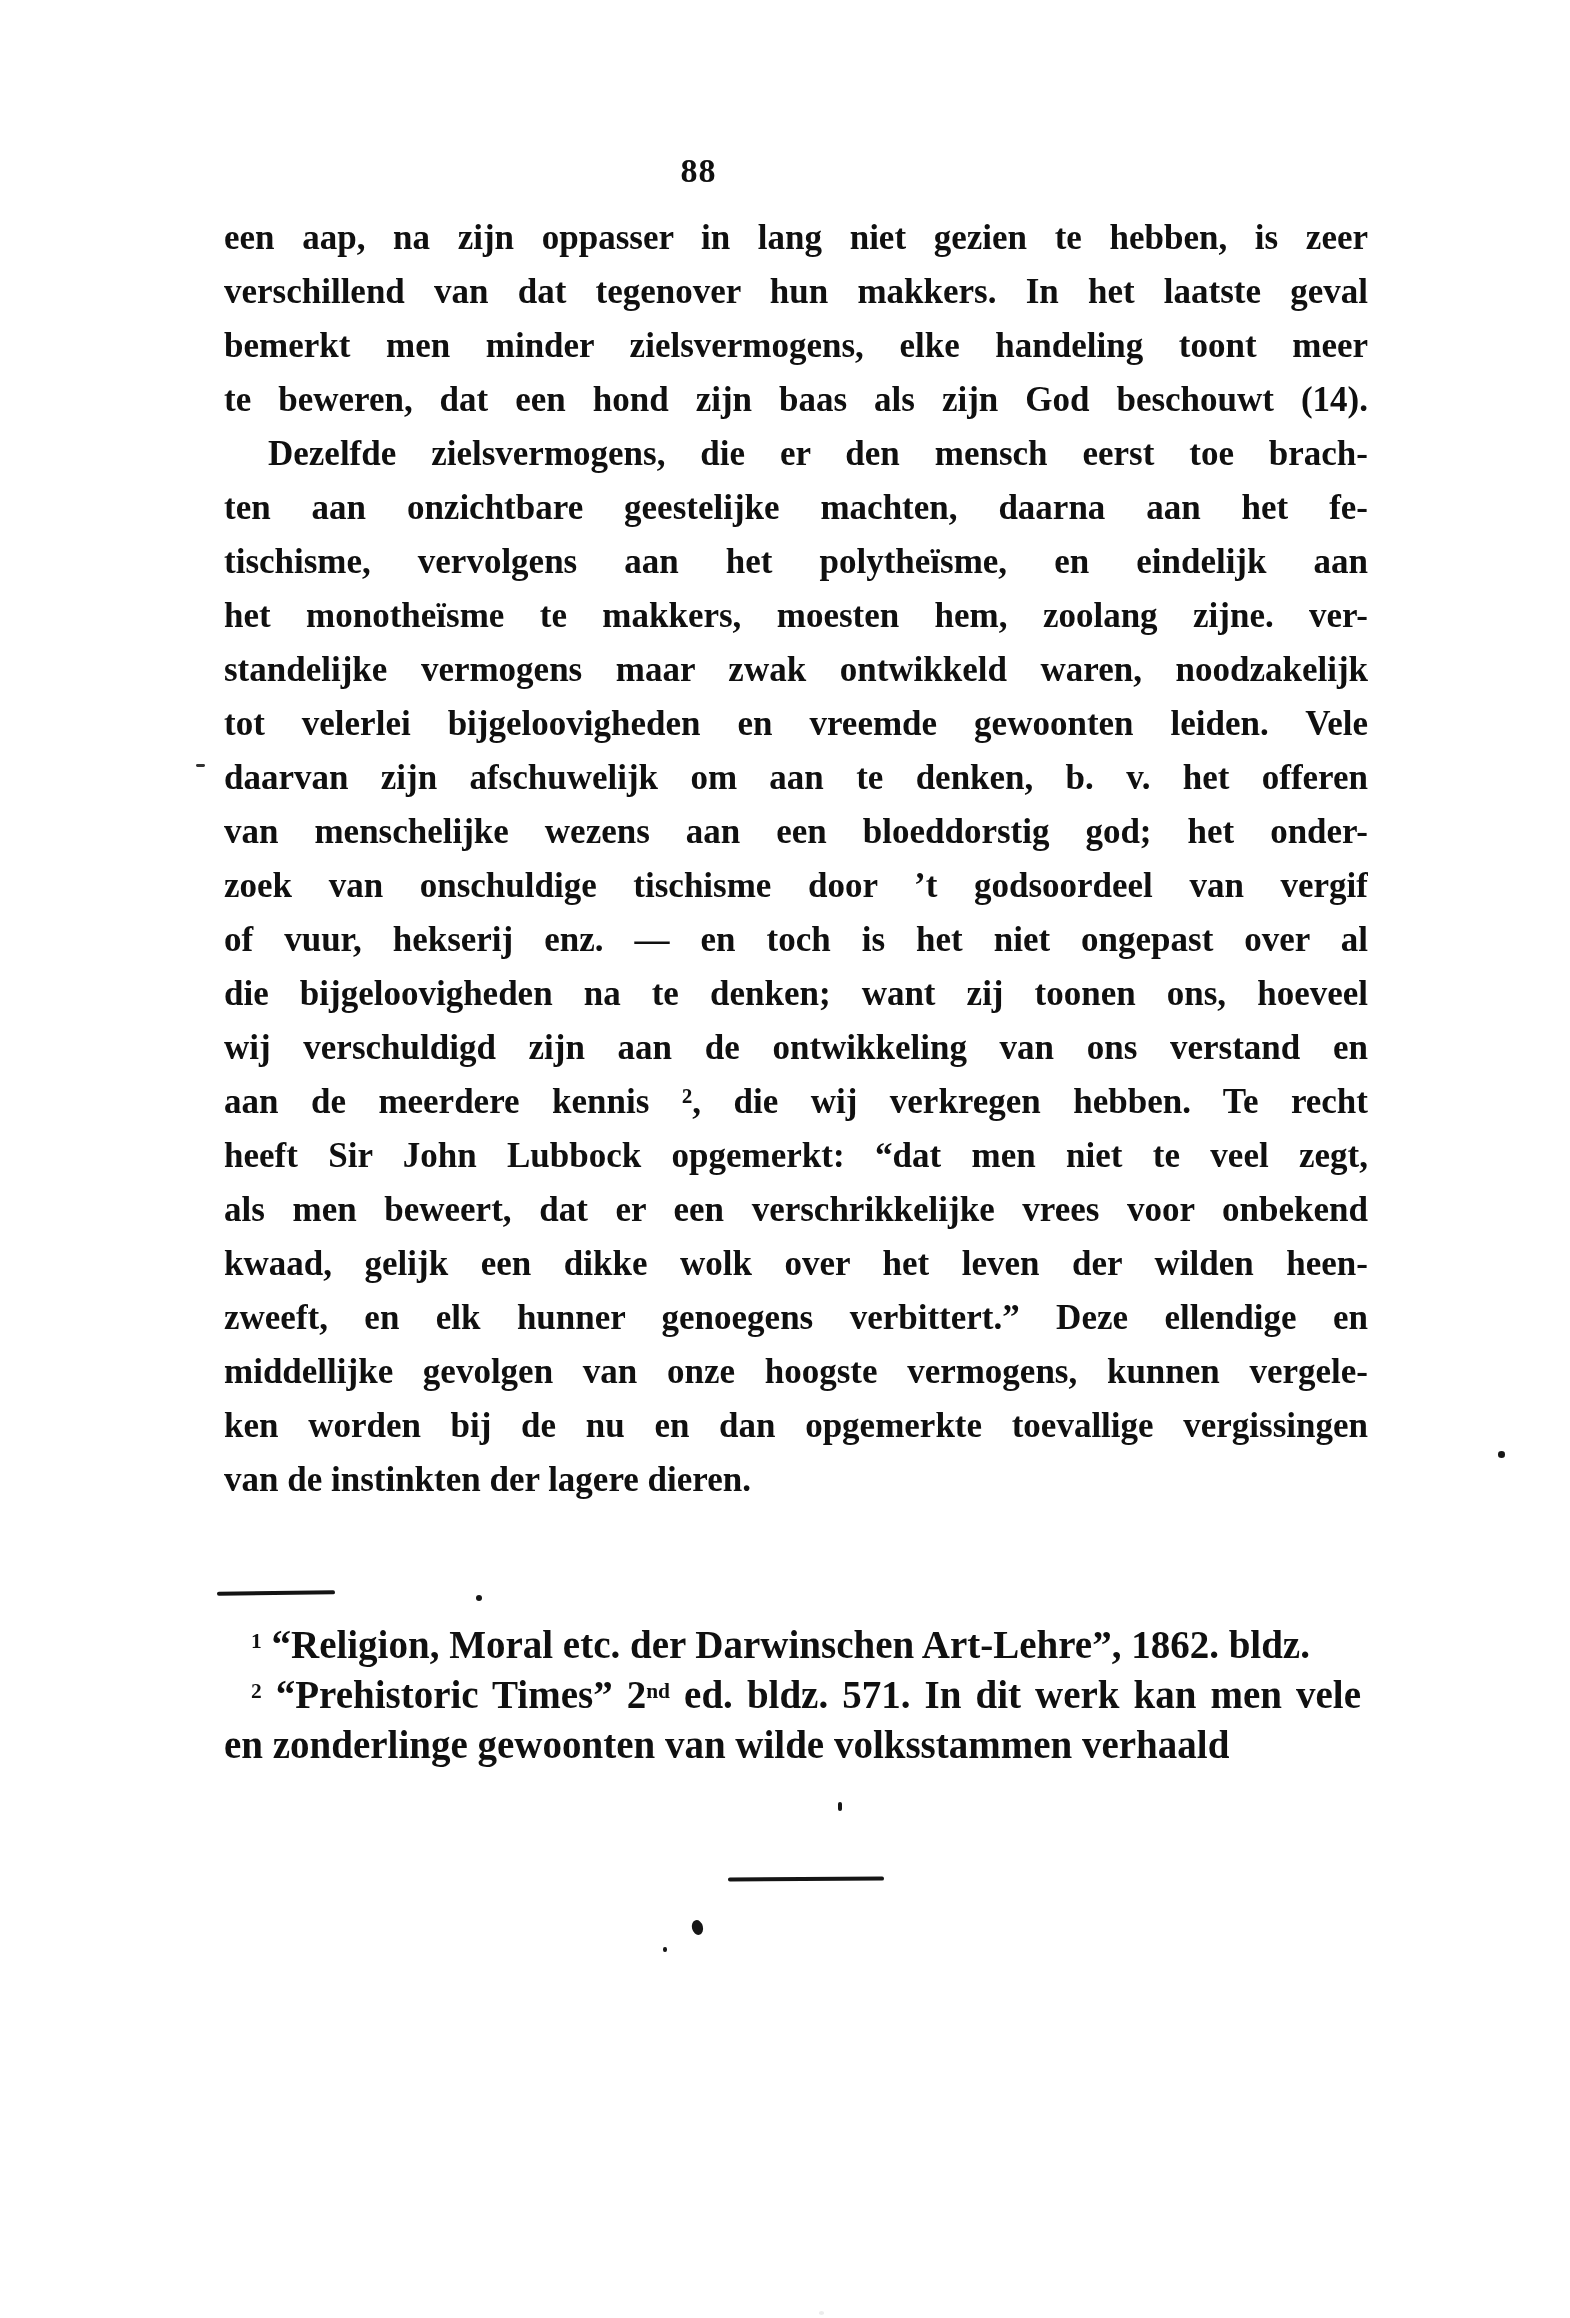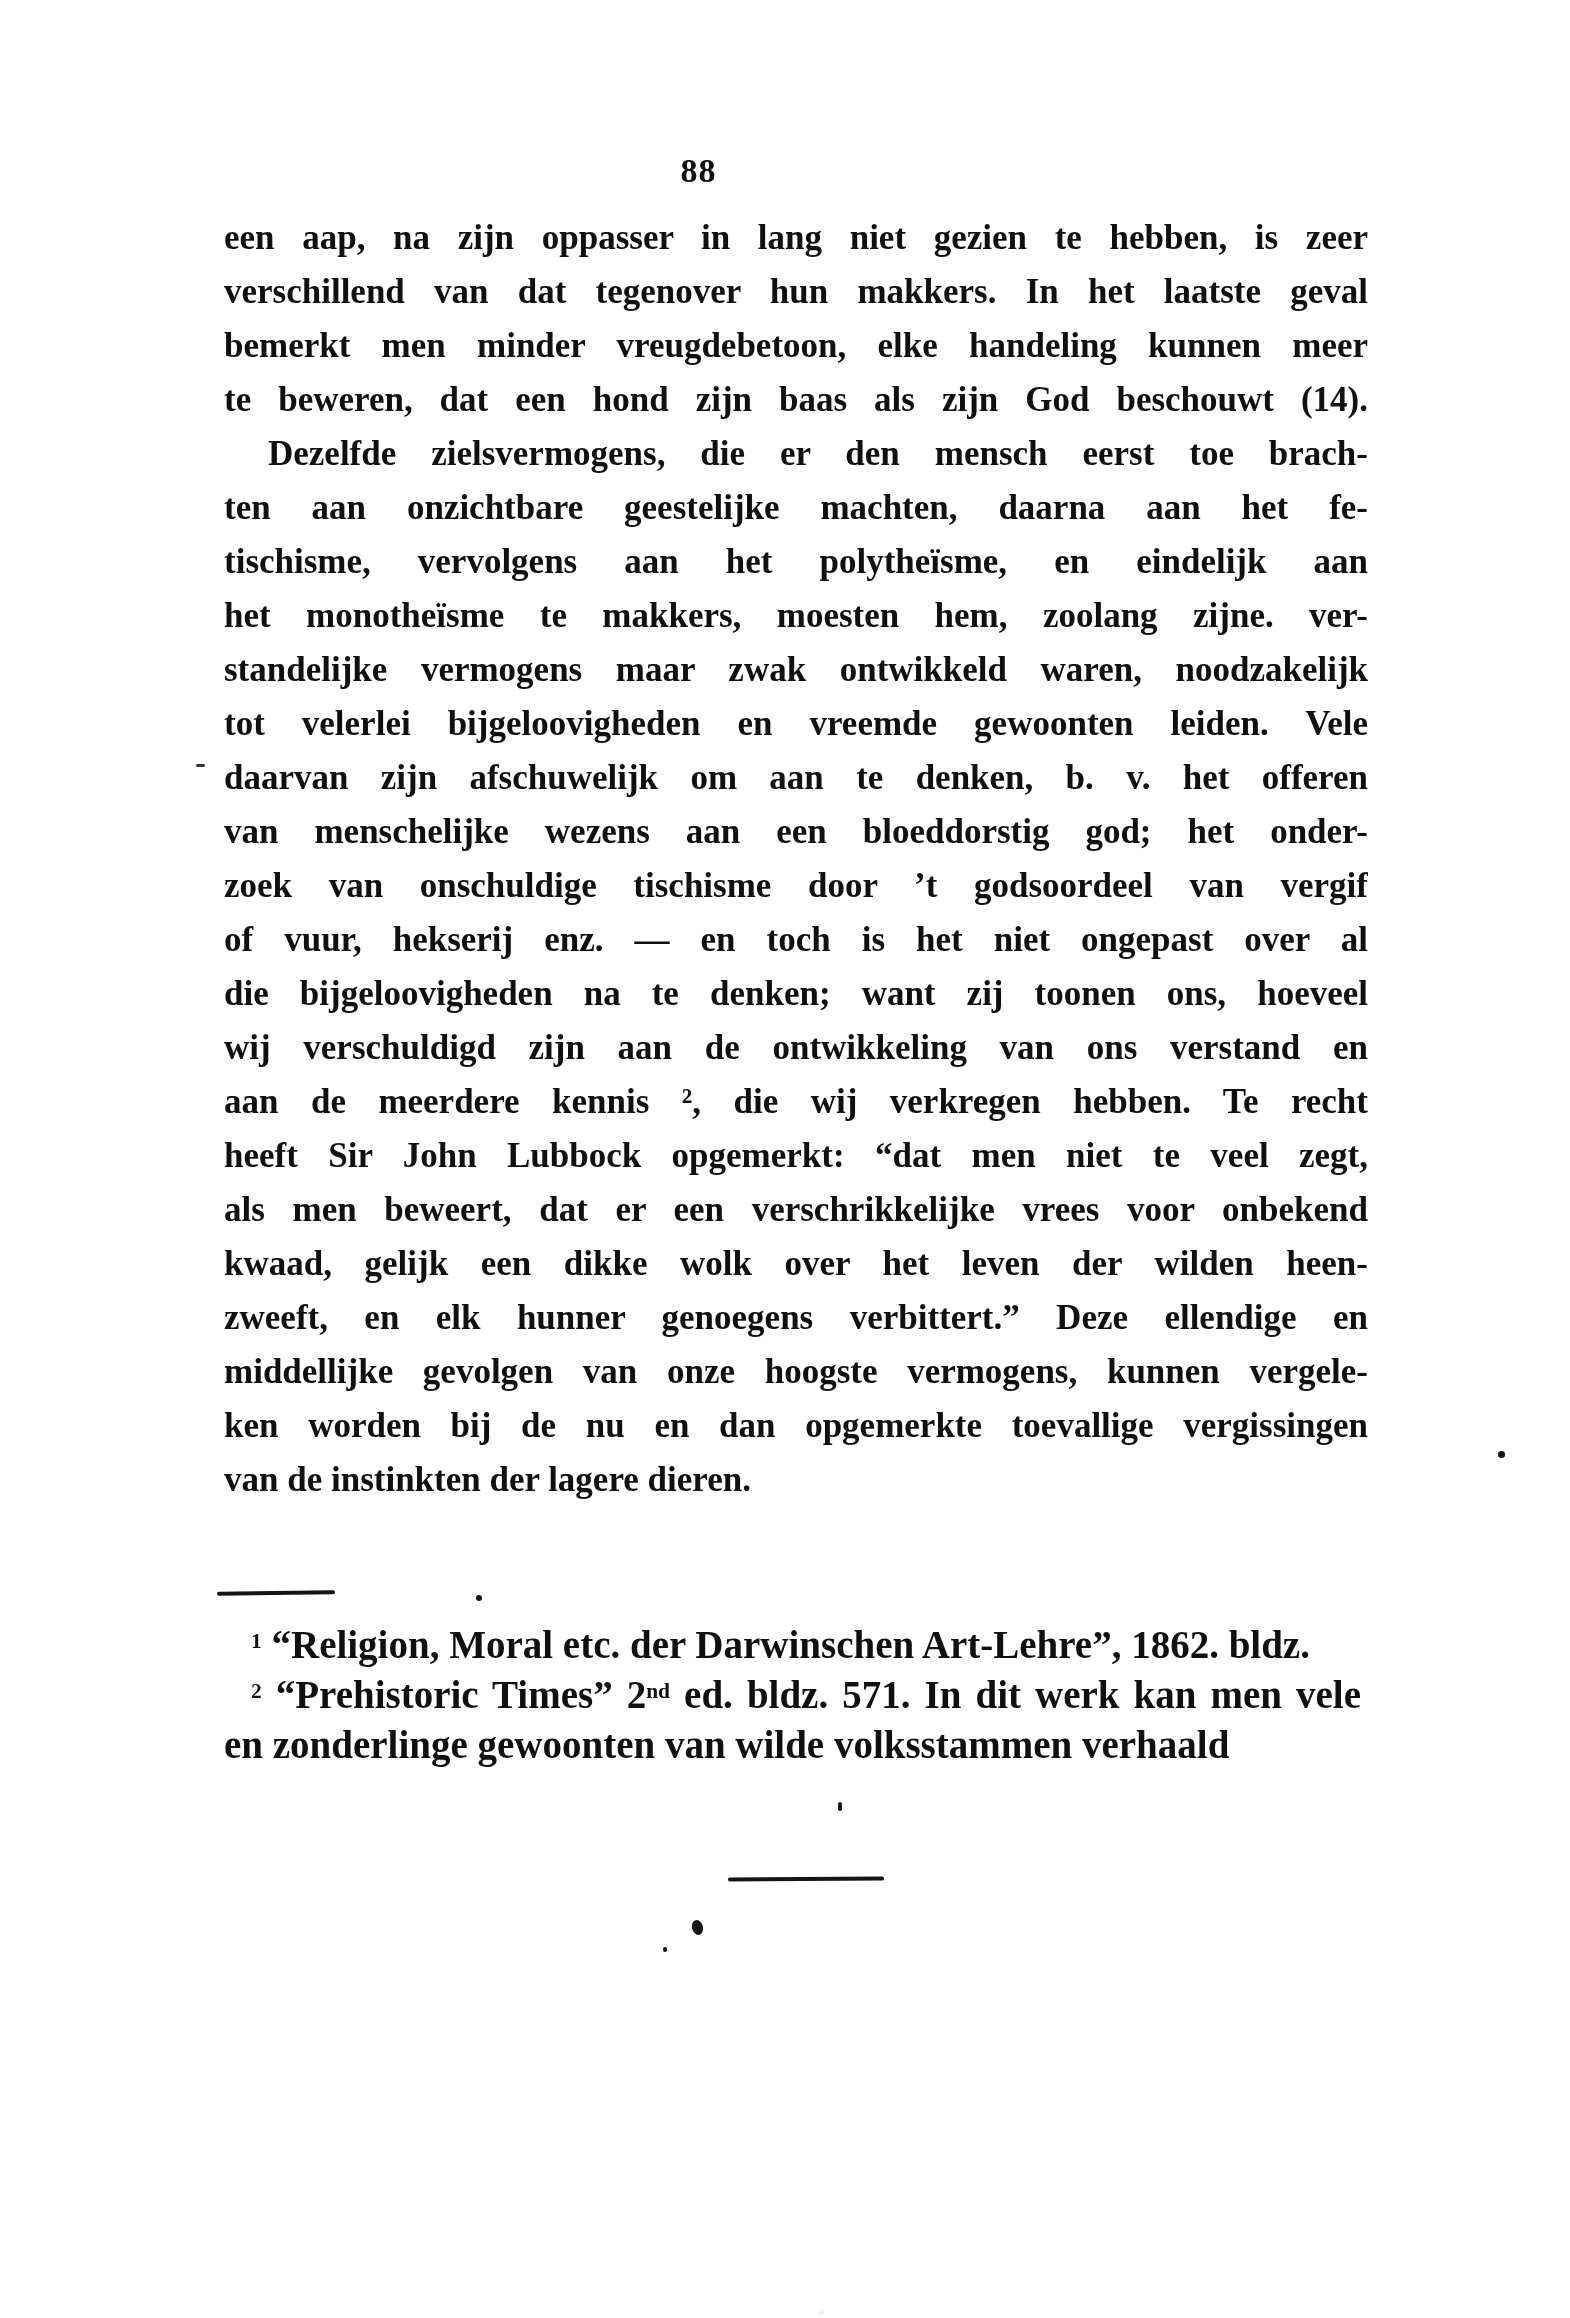--- a/index.html
+++ b/index.html
@@ -69,21 +69,21 @@
 </head>
 <body>
 
 <div class="page">
 
   <div class="page-number">88</div>
 
   <div class="body-block">
     <div class="line just">een aap, na zijn oppasser in lang niet gezien te hebben, is zeer</div>
     <div class="line just">verschillend van dat tegenover hun makkers. In het laatste geval</div>
-    <div class="line just">bemerkt men minder vreugdebetoon, elke handeling kunnen meer</div>
+    <div class="line just">bemerkt men minder zielsvermogens, elke handeling toont meer</div>
     <div class="line just">te beweren, dat een hond zijn baas als zijn God beschouwt (14).</div>
     <div class="line just indent">Dezelfde zielsvermogens, die er den mensch eerst toe brach-</div>
     <div class="line just">ten aan onzichtbare geestelijke machten, daarna aan het fe-</div>
     <div class="line just">tischisme, vervolgens aan het polytheïsme, en eindelijk aan</div>
     <div class="line just">het monotheïsme te makkers, moesten hem, zoolang zijne. ver-</div>
     <div class="line just">standelijke vermogens maar zwak ontwikkeld waren, noodzakelijk</div>
     <div class="line just">tot velerlei bijgeloovigheden en vreemde gewoonten leiden. Vele</div>
     <div class="line just">daarvan zijn afschuwelijk om aan te denken, b. v. het offeren</div>
     <div class="line just">van menschelijke wezens aan een bloeddorstig god; het onder-</div>
     <div class="line just">zoek van onschuldige tischisme door ’t godsoordeel van vergif</div>

